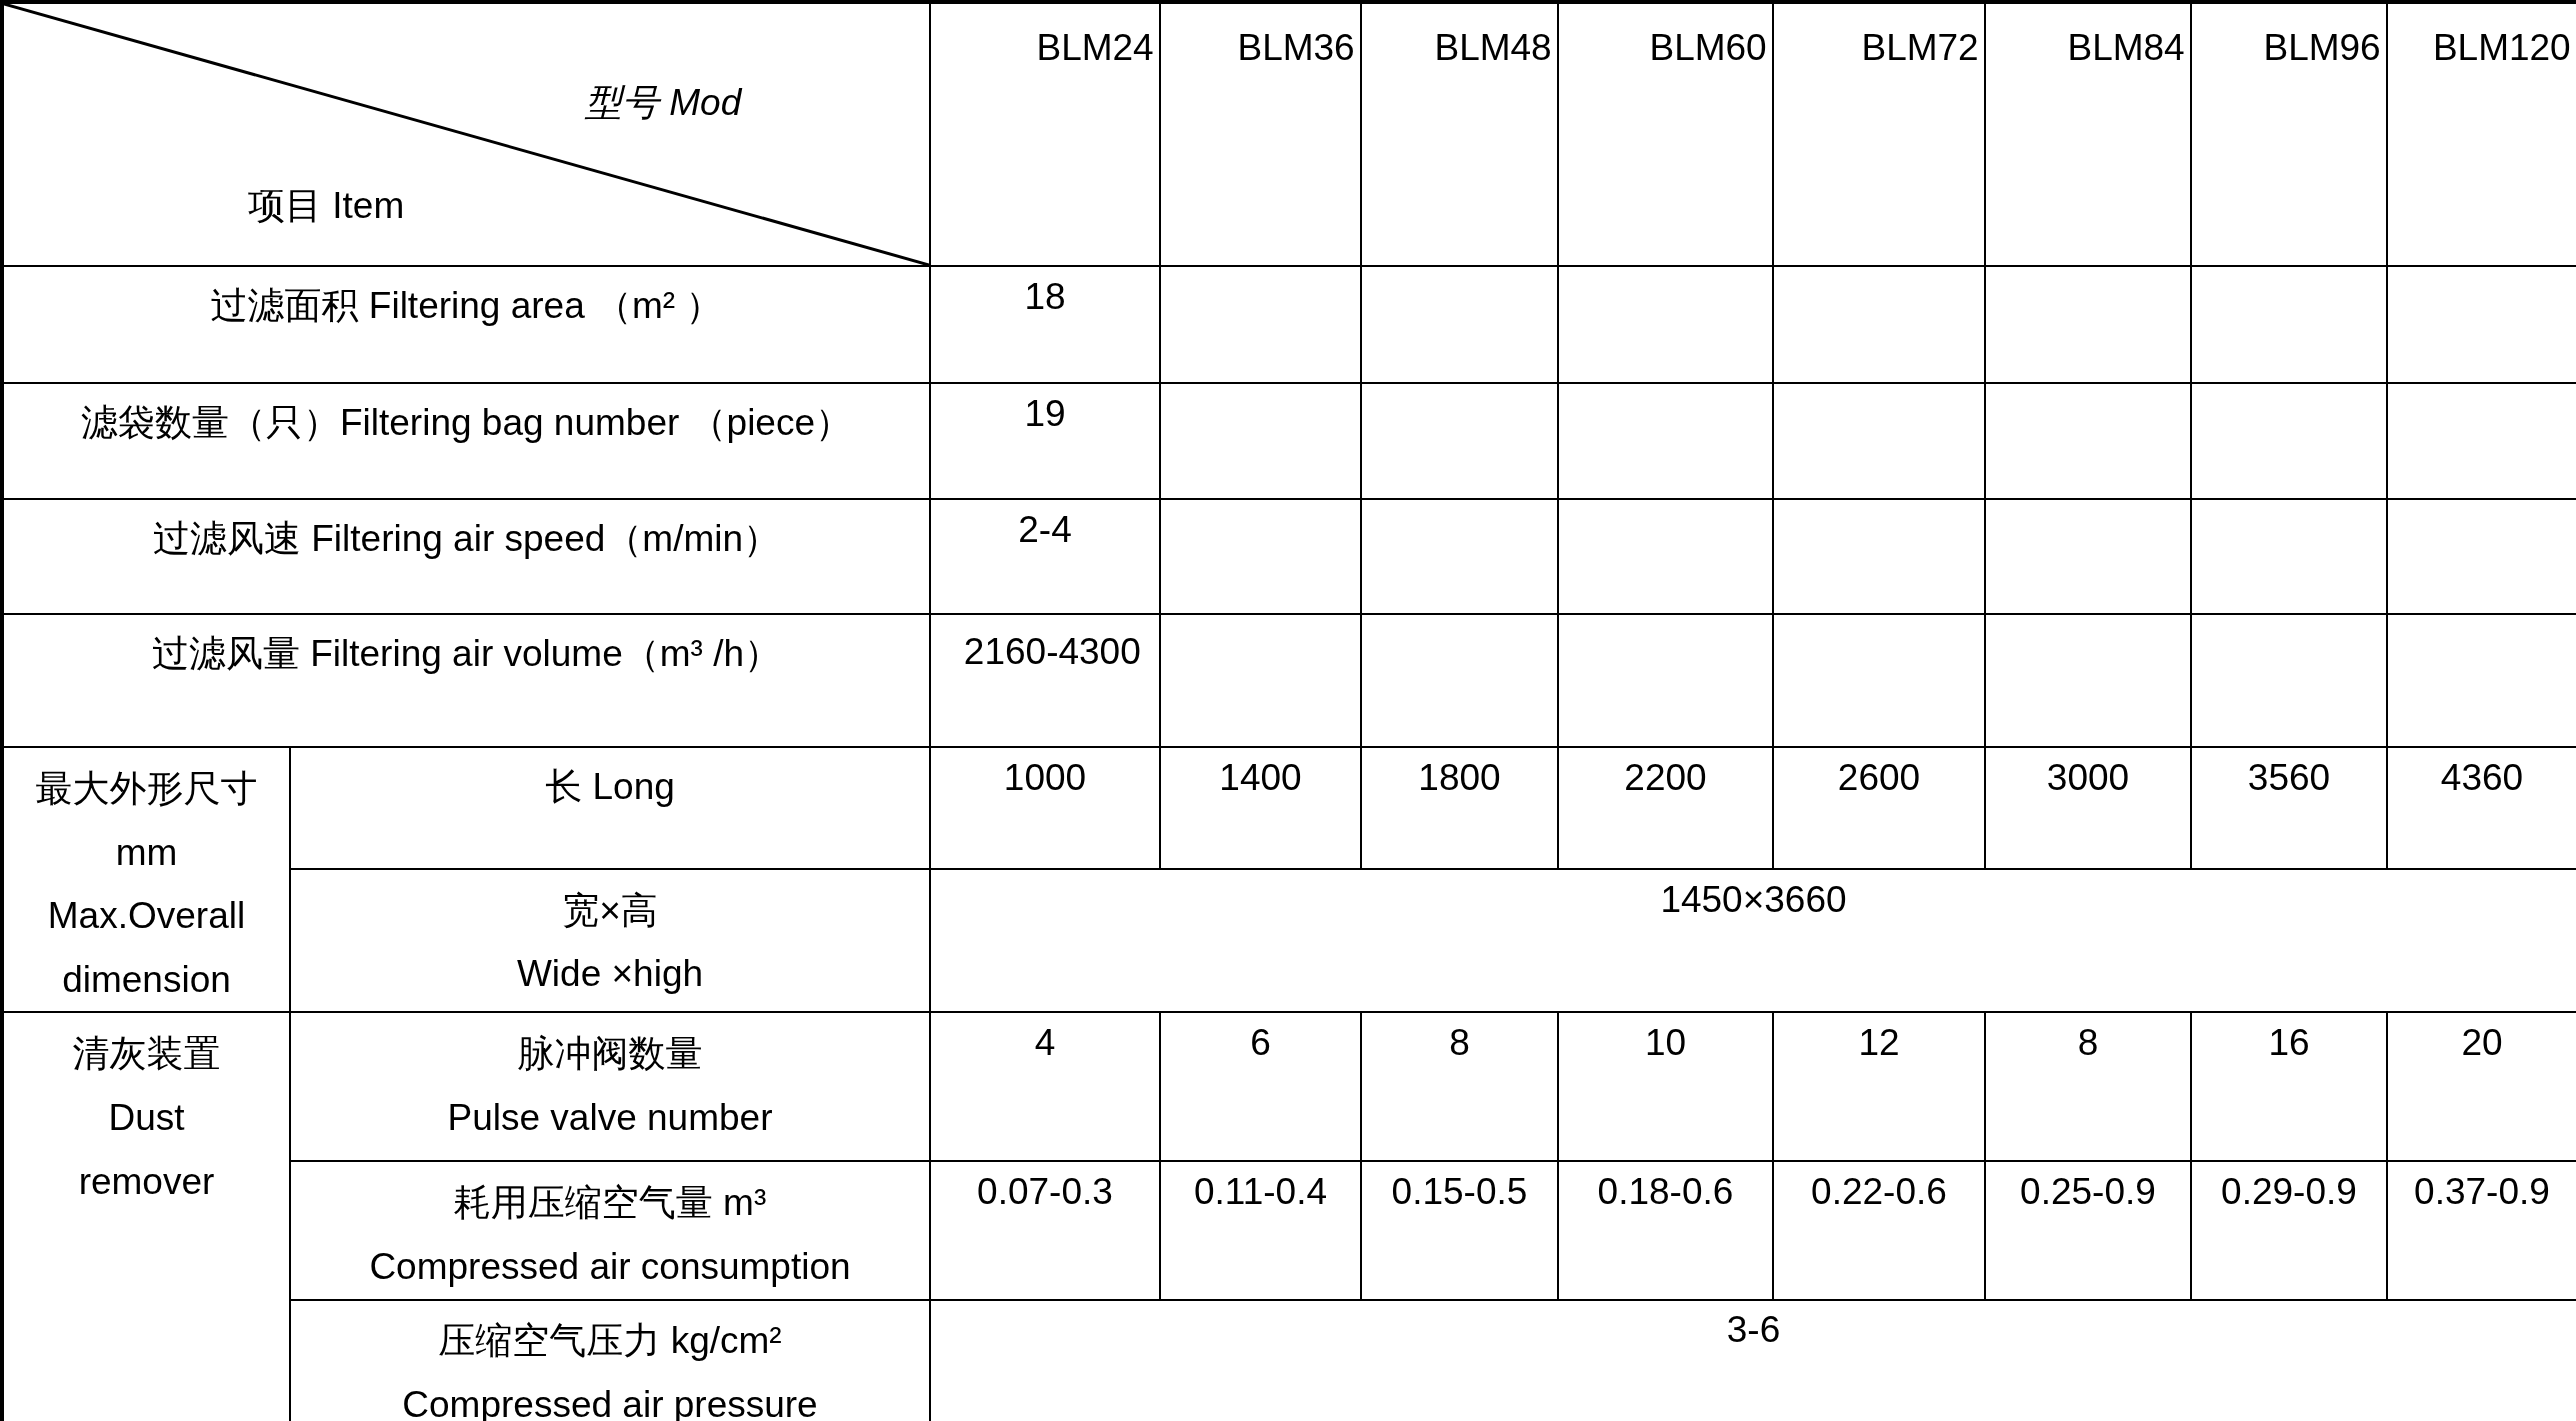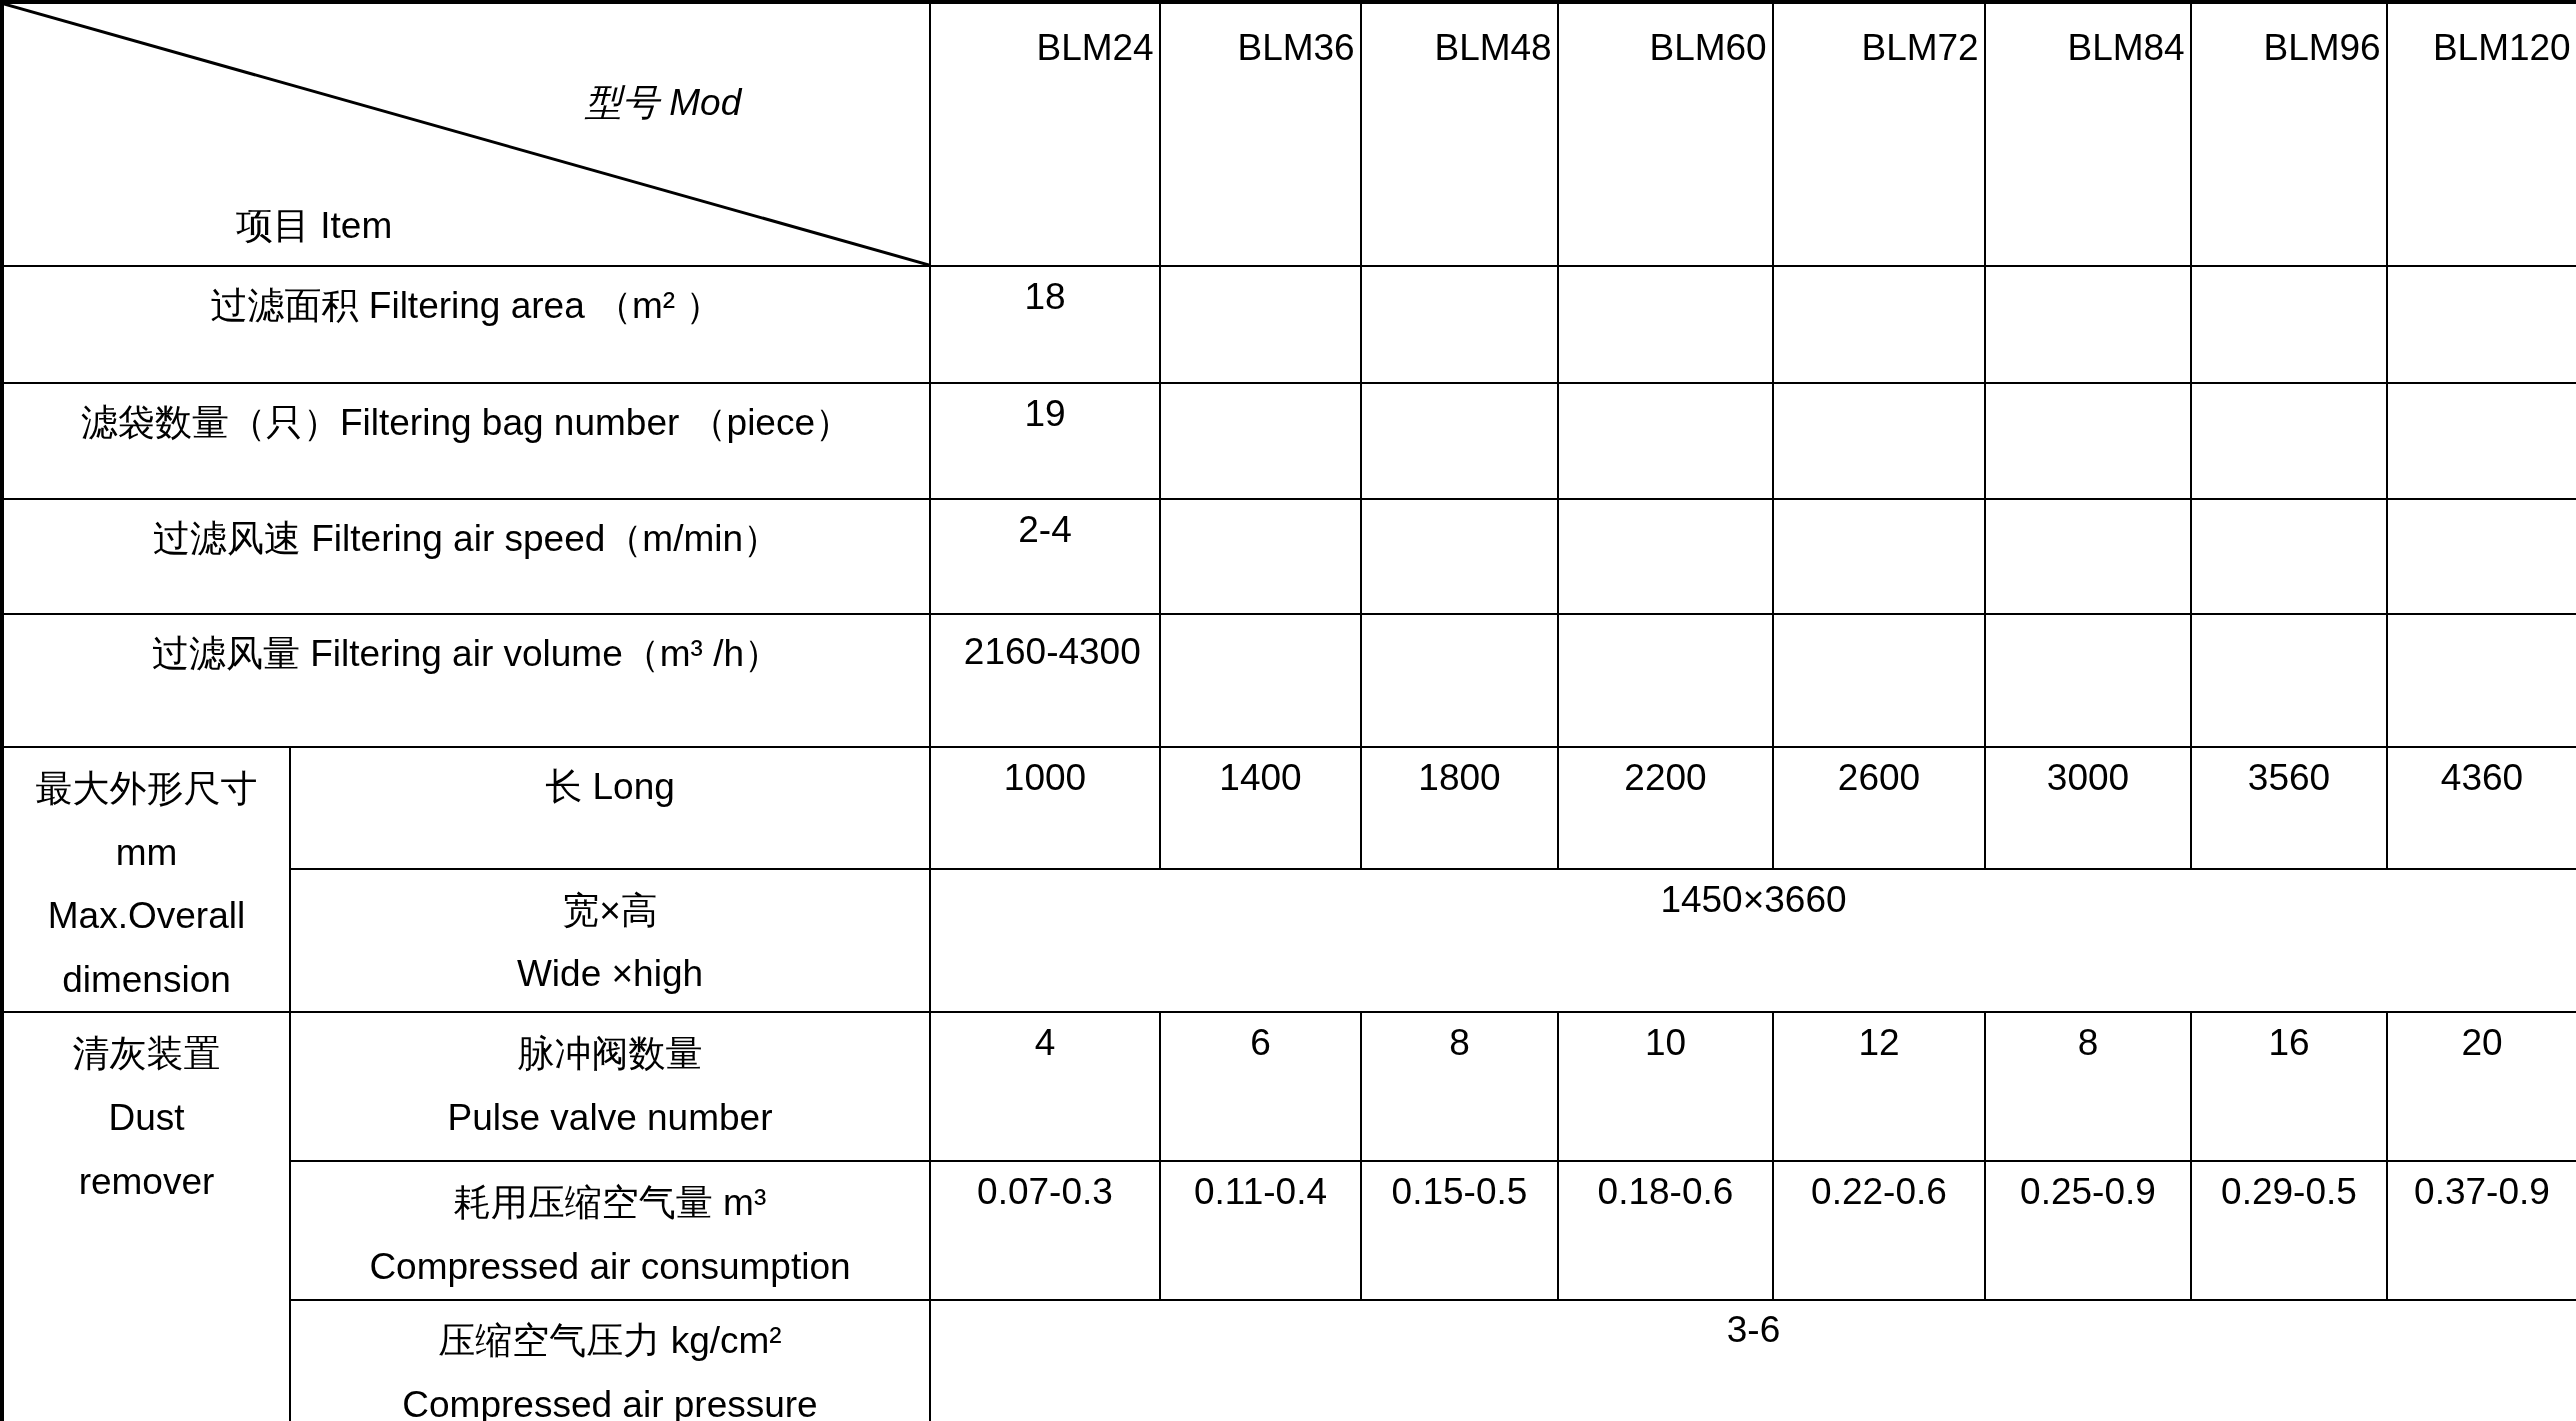--- a/index.html
+++ b/index.html
@@ -55,24 +55,23 @@
   }
   .corner .tr-label {
     position: absolute;
     left: 581px;
     top: 74px;
     white-space: nowrap;
     font-style: italic;
   }
   .corner .bl-label {
     position: absolute;
-    left: 232px;
+    left: 244px;
     top: 177px;
     white-space: nowrap;
-    margin-top: 20px;
   }
 
   td.lbl { line-height: 1.6; }
   td.lbl div { line-height: 1.72; text-align: center; }
   td.grp div { line-height: 1.72; }
 
   td.wrapcell {
     word-break: break-all;
     line-height: 1.5;
     padding-left: 27px;
@@ -212,21 +211,21 @@
     <td class="lbl">
       <div>耗用压缩空气量 m³</div>
       <div>Compressed air consumption</div>
     </td>
     <td>0.07-0.3</td>
     <td>0.11-0.4</td>
     <td>0.15-0.5</td>
     <td>0.18-0.6</td>
     <td>0.22-0.6</td>
     <td>0.25-0.9</td>
-    <td>0.29-0.5</td>
+    <td>0.29-0.9</td>
     <td>0.37-0.9</td>
   </tr>
 
   <tr class="r9">
     <td class="lbl">
       <div>压缩空气压力 kg/cm²</div>
       <div>Compressed air pressure</div>
     </td>
     <td colspan="8">3-6</td>
   </tr>

